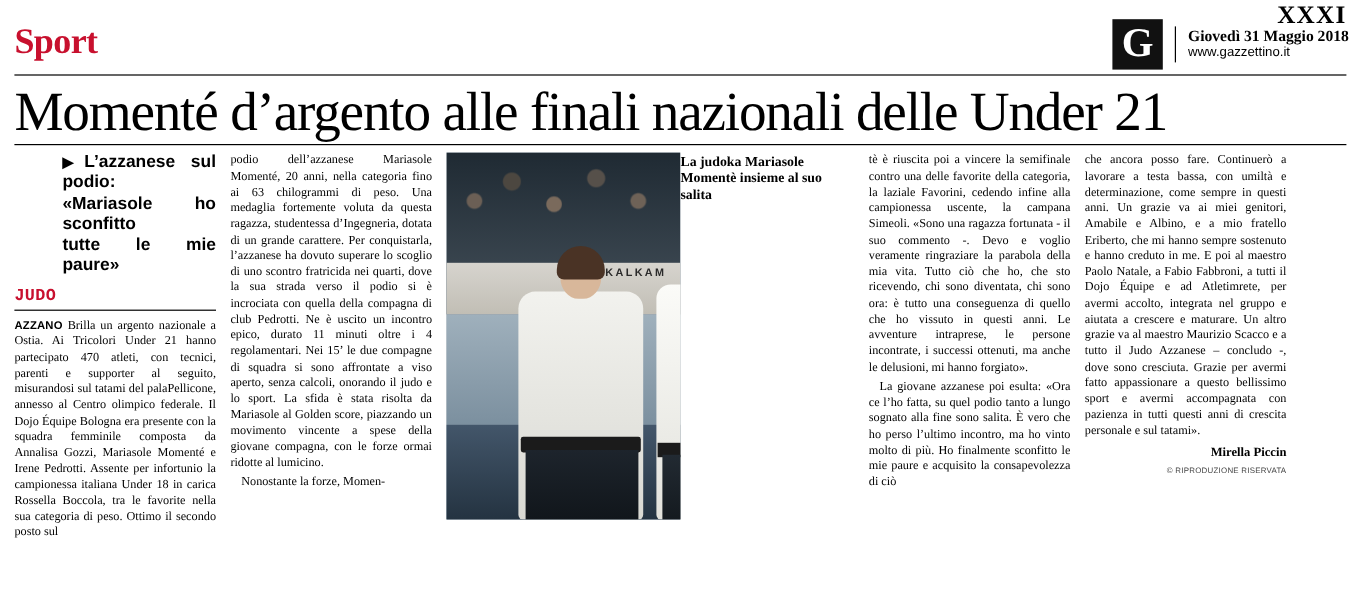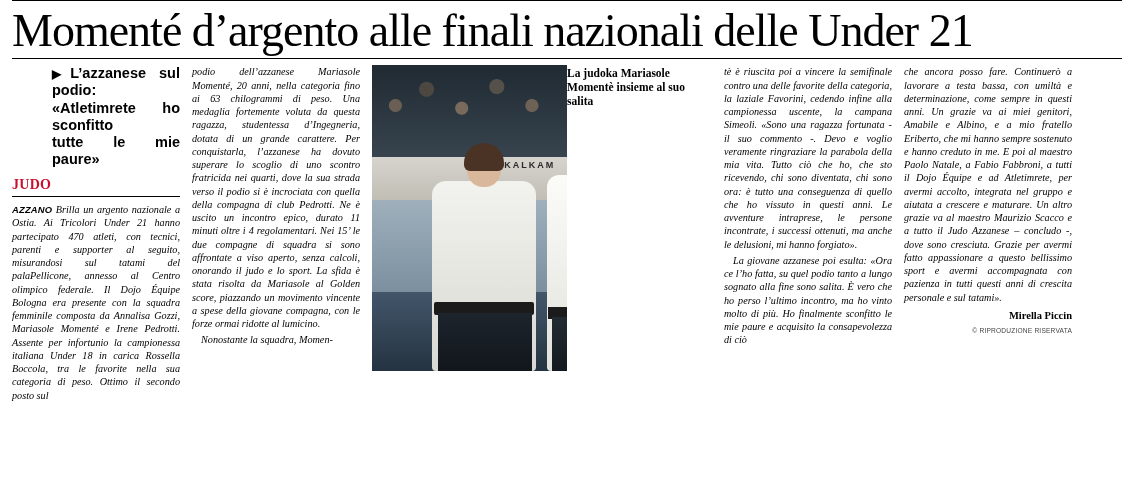--- a/index.html
+++ b/index.html
@@ -109,39 +109,38 @@
     flex: 0 0 168px;
     font-size: 10.2px;
     line-height: 1.30;
     text-align: justify;
     hyphens: auto;
     font-family: "Liberation Serif", serif;
   }
   .col p {
     margin: 0 0 3px 0;
     text-indent: 0;
-    font-style: italic;
   }
   .col p.ind {
     text-indent: 9px;
   }
   .kicker {
     font-family: "Liberation Sans", sans-serif;
     font-weight: bold;
     font-size: 14.5px;
     line-height: 1.18;
     margin-bottom: 8px;
     margin-left: 40px;
   }
   .kicker .tri {
     font-size: 12px;
   }
   .subsec {
     color: #c8102e;
-    font-family: Liberation Serif, serif;
+    font-family: Liberation Mono, monospace;
     font-weight: bold;
     font-size: 14px;
     letter-spacing: 0.3px;
     border-bottom: 1px solid #000;
     padding-bottom: 2px;
     margin: 2px 0 6px 0;
   }
   .lead-city {
     font-family: "Liberation Sans", sans-serif;
     font-weight: bold;
@@ -262,40 +261,51 @@
     color: #444;
     margin-top: 4px;
     letter-spacing: .2px;
   }
 </style>
 </head>
 <body>
 
 <div class="page">
 
+  <div class="masthead">
+    <div class="page-number">XXXI</div>
+    <div class="section-title">Sport</div>
+    <div class="brand-block">
+      <div class="brand-logo">G</div>
+      <div class="brand-meta">
+        <div class="brand-date">Giovedì 31 Maggio 2018</div>
+        <div class="brand-site">www.gazzettino.it</div>
+      </div>
+    </div>
+  </div>
   <div class="rule-thin"></div>
 
   <div class="headline">Momenté d’argento alle finali nazionali delle Under 21</div>
   <div class="rule-thick"></div>
 
   <div class="body-area">
 
     <div class="col">
       <div class="kicker">
         <span class="tri">▶</span><span>L’azzanese sul podio:</span><br>
-        <span>«Atletimrete ho sconfitto</span><br>
+        <span>«Mariasole ho sconfitto</span><br>
         <span>tutte le mie paure»</span>
       </div>
       <div class="subsec">JUDO</div>
       <p><span class="lead-city">AZZANO</span> <span>Brilla un argento nazionale a Ostia. Ai Tricolori Under 21 hanno partecipato 470 atleti, con tecnici, parenti e supporter al seguito, misurandosi sul tatami del palaPellicone, annesso al Centro olimpico federale. Il Dojo Équipe Bologna era presente con la squadra femminile composta da Annalisa Gozzi, Mariasole Momenté e Irene Pedrotti. Assente per infortunio la campionessa italiana Under 18 in carica Rossella Boccola, tra le favorite nella sua categoria di peso. Ottimo il secondo posto sul</span></p>
     </div>
 
     <div class="col">
       <p>podio dell’azzanese Mariasole Momenté, 20 anni, nella categoria fino ai 63 chilogrammi di peso. Una medaglia fortemente voluta da questa ragazza, studentessa d’Ingegneria, dotata di un grande carattere. Per conquistarla, l’azzanese ha dovuto superare lo scoglio di uno scontro fratricida nei quarti, dove la sua strada verso il podio si è incrociata con quella della compagna di club Pedrotti. Ne è uscito un incontro epico, durato 11 minuti oltre i 4 regolamentari. Nei 15’ le due compagne di squadra si sono affrontate a viso aperto, senza calcoli, onorando il judo e lo sport. La sfida è stata risolta da Mariasole al Golden score, piazzando un movimento vincente a spese della giovane compagna, con le forze ormai ridotte al lumicino.</p>
-      <p class="ind">Nonostante la squadra, Momen-</p>
+      <p class="ind">Nonostante la forze, Momen-</p>
     </div>
 
     <div class="photo-col">
       <div class="photo">
         <div class="ph-bg-top"></div>
         <div class="ph-banner"></div>
         <div class="ph-banner-txt">KALKAM</div>
         <div class="ph-mat"></div>
         <div class="ph-mat2"></div>
 

